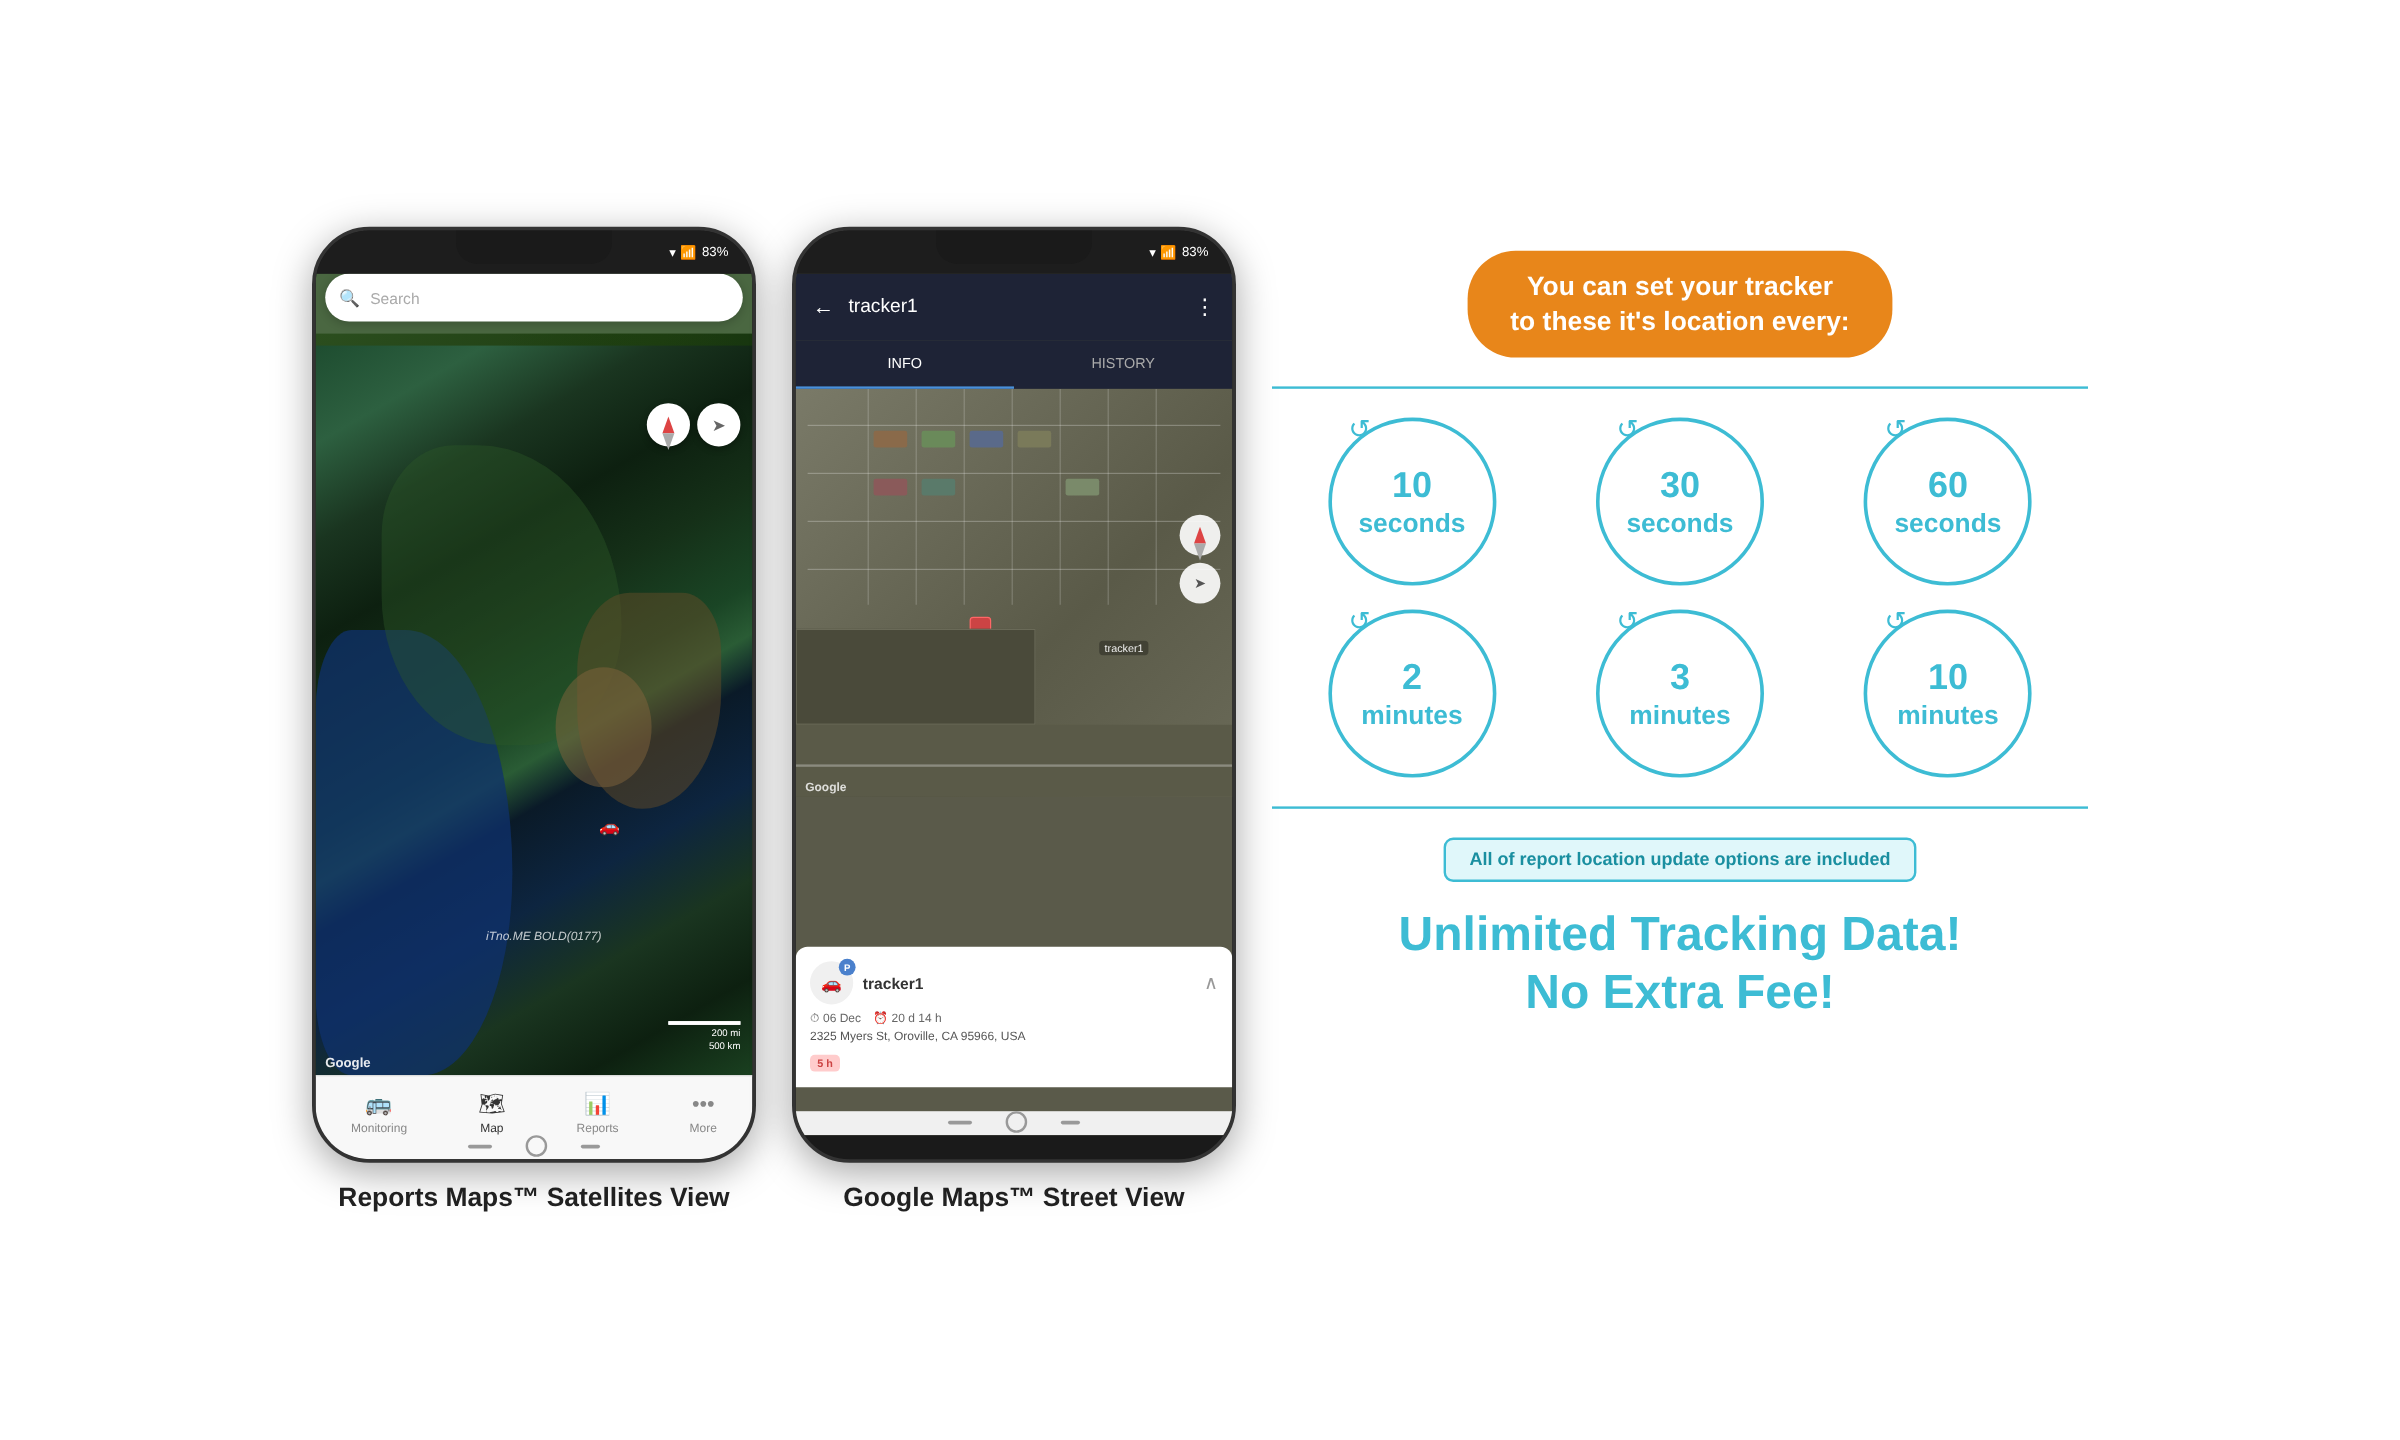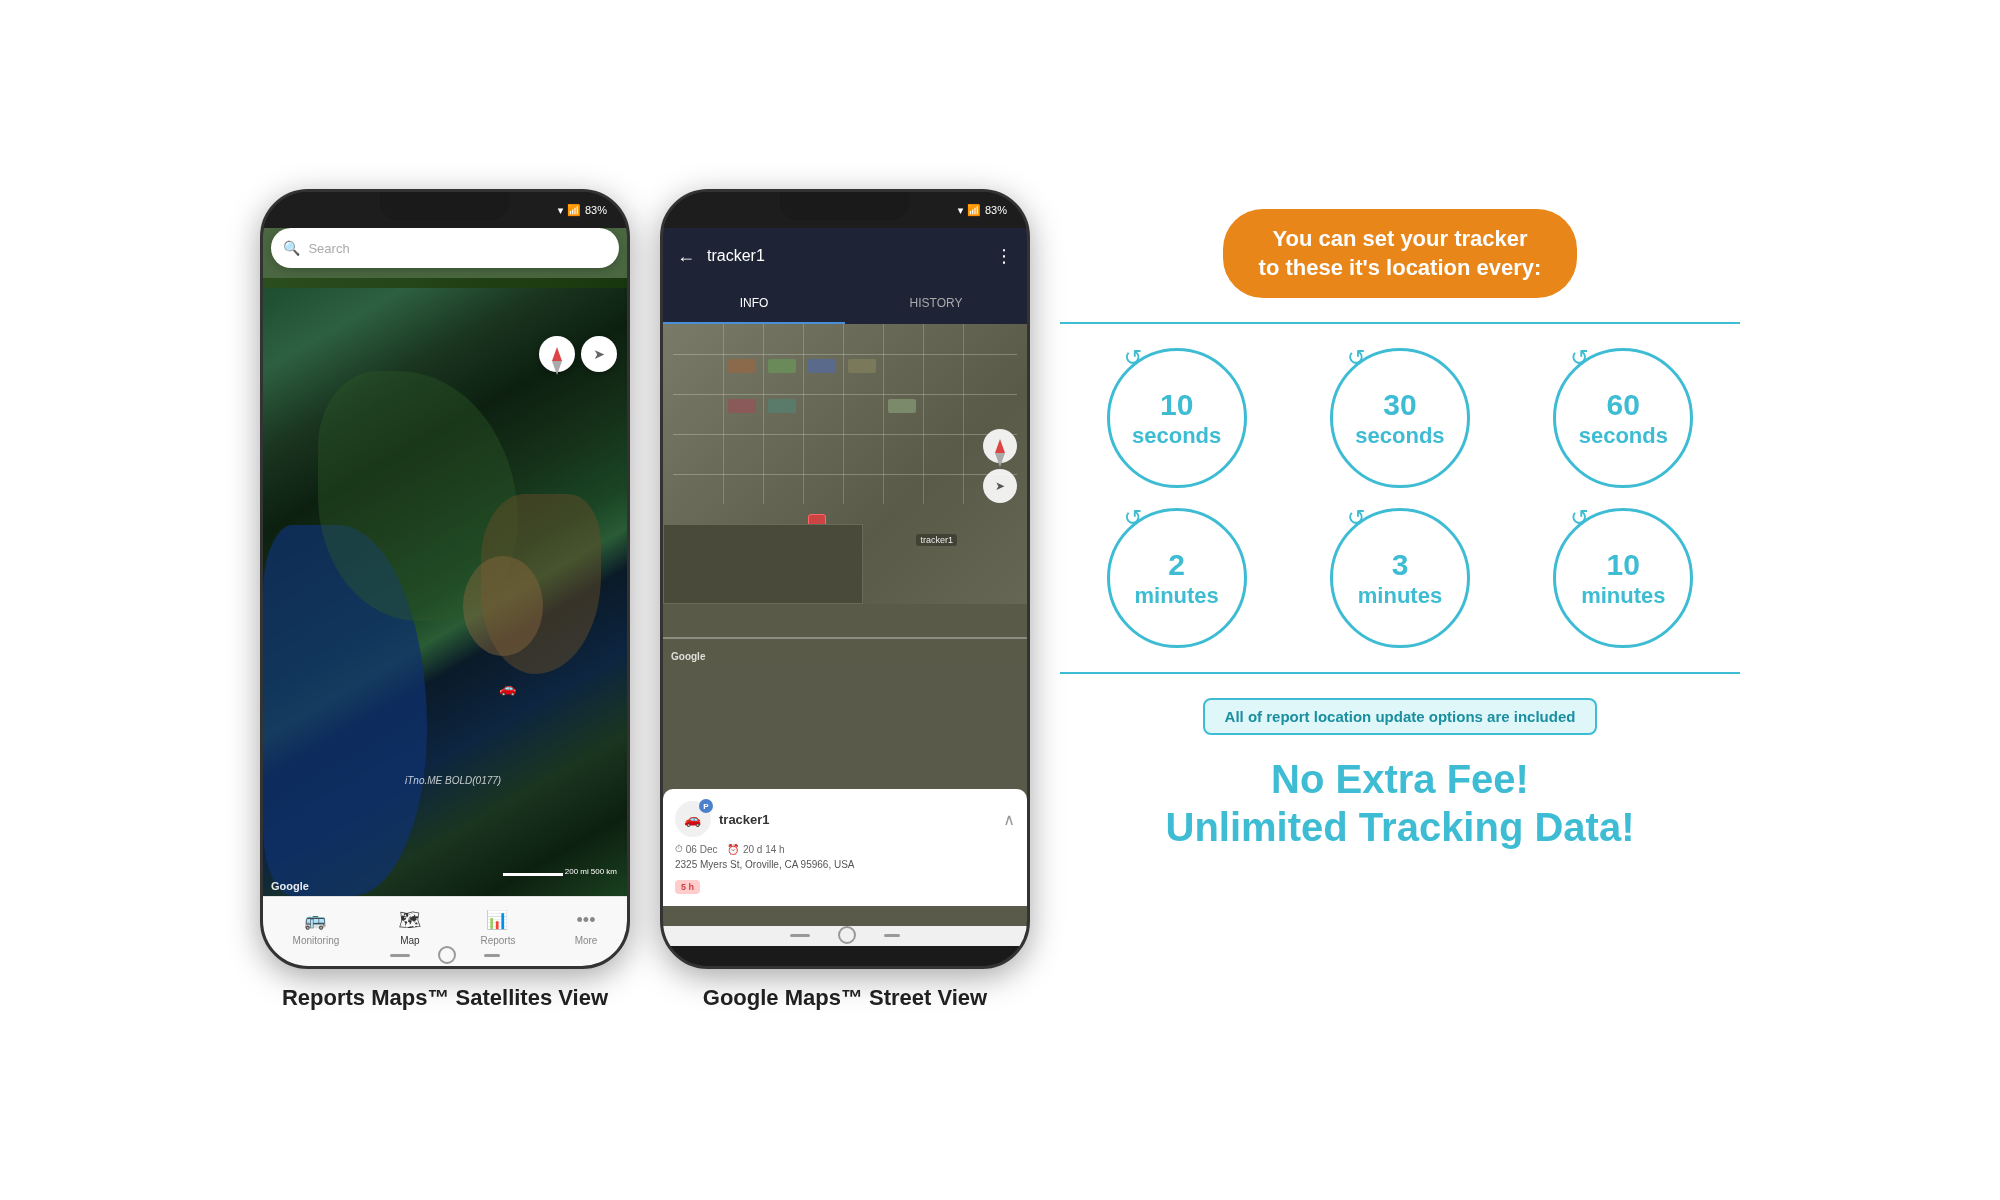--- a/index.html
+++ b/index.html
@@ -201,21 +201,21 @@
       color: #fff;
       font-weight: bold;
       opacity: 0.9;
     }
 
     .map-scale {
       position: absolute;
       bottom: 20px;
       right: 10px;
       display: flex;
-      flex-direction: row;
+      flex-direction: column;
       align-items: flex-end;
       gap: 2px;
       text-align: right;
     }
 
     .map-scale-bar {
       width: 60px;
       height: 3px;
       background: #fff;
       border: 1px solid #fff;
@@ -878,19 +878,19 @@
       </div>
     </div>
 
     <div class="teal-line"></div>
 
     <div class="unlimited-badge">
       <span>All of report location update options are included</span>
     </div>
 
     <div class="unlimited-text">
+      <div>Unlimited Tracking Data!</div>
       <div>No Extra Fee!</div>
-      <div>Unlimited Tracking Data!</div>
     </div>
 
   </div>
 
 </div>
 
 </body></html>

